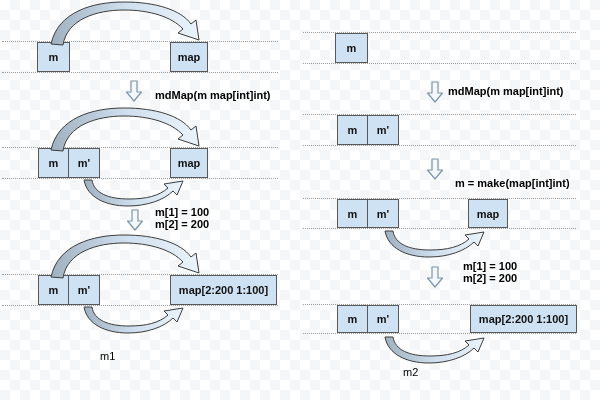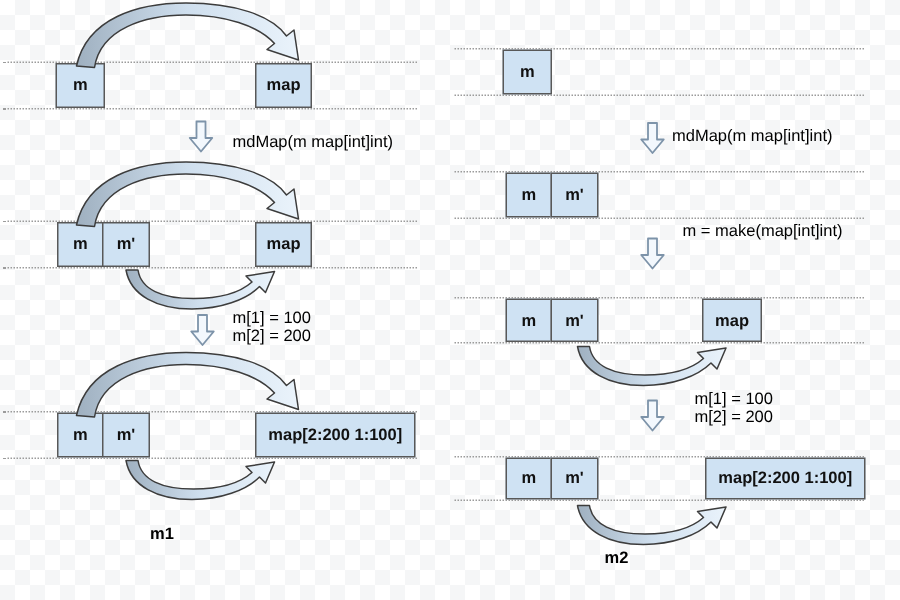--- a/index.html
+++ b/index.html
@@ -19,26 +19,26 @@
     position: absolute; box-sizing: border-box;
     background: #cfe2f3;
     border: 1.5px solid #585858;
     display: flex; align-items: center; justify-content: center;
     font-weight: 700; font-size: 11px; color: #111;
     z-index: 2;
     white-space: nowrap;
   }
   .note {
     position: absolute; z-index: 4;
-    font-weight: 400; font-size: 11px; line-height: 11.5px;
+    font-weight: 700; font-size: 11px; line-height: 11.5px;
     color: #000; white-space: nowrap; text-align: center;
   }
   .caption {
     position: absolute; z-index: 4;
-    font-weight: 700; font-size: 11px; color: #000;
+    font-weight: 400; font-size: 11px; color: #000;
   }
   #arrow-layer {
     position: absolute; left: 0; top: 0; z-index: 3;
     pointer-events: none;
   }
 </style>
 </head>
 <body>
 
 <div class="dotline" style="left:2px;top:41px;width:276px"></div>
@@ -82,21 +82,21 @@
 <div class="box" style="left:470px;top:305px;width:107px;height:28px">map[2:200 1:100]</div>
 
 <div class="note" style="left:155px;top:90px">mdMap(m map[int]int)</div>
 <div class="note" style="left:155px;top:207px">
   <div>m[1] = 100</div>
   <div>m[2] = 200</div>
 </div>
 <div class="caption" style="left:100px;top:350px">m1</div>
 
 <div class="note" style="left:448px;top:86px">mdMap(m map[int]int)</div>
-<div class="note" style="left:455px;top:149px">m = make(map[int]int)</div>
+<div class="note" style="left:455px;top:178px">m = make(map[int]int)</div>
 <div class="note" style="left:463px;top:261px">
   <div>m[1] = 100</div>
   <div>m[2] = 200</div>
 </div>
 <div class="caption" style="left:403px;top:366px">m2</div>
 
 <svg id="arrow-layer" width="600" height="400" viewBox="0 0 600 400">
   <defs>
     <linearGradient id="arcGrad" x1="0" y1="0" x2="1" y2="0">
       <stop offset="0" stop-color="#9fb0c0"></stop>

